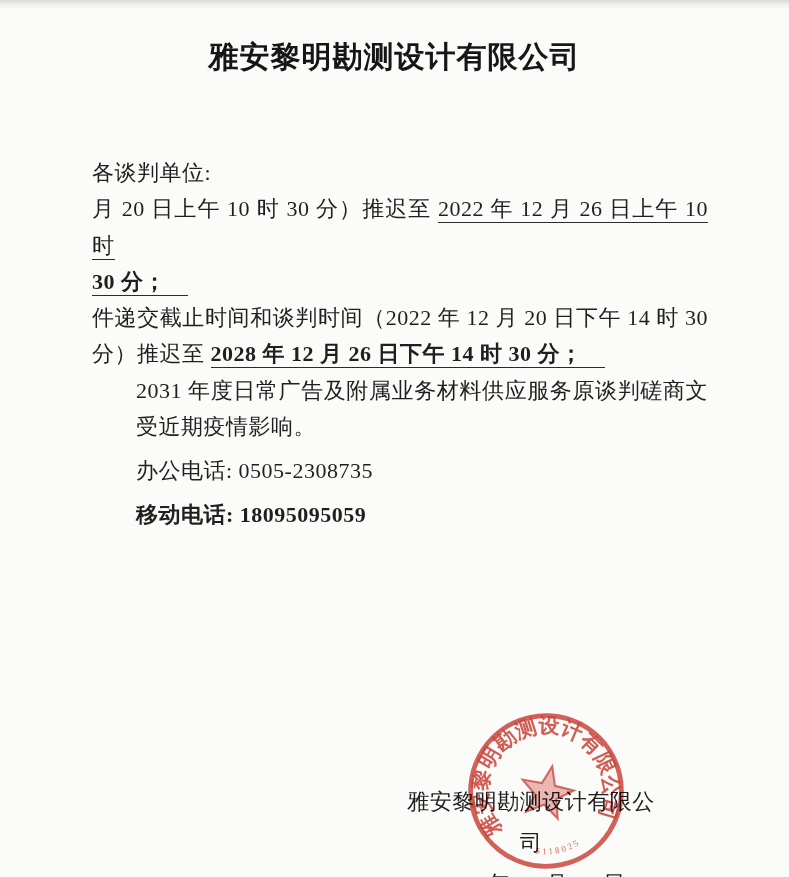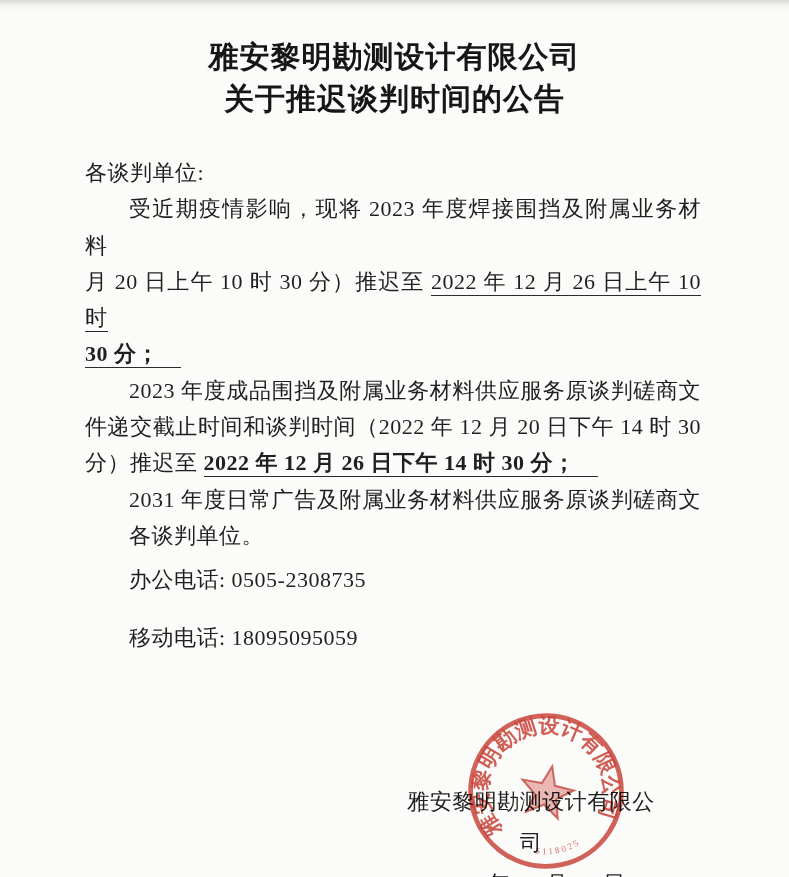--- a/index.html
+++ b/index.html
@@ -12,64 +12,61 @@
   .scan-strip{
     position:absolute;top:0;left:0;width:789px;height:10px;
     background:linear-gradient(180deg,#d8d8d6 0%,#efefed 45%,#fbfbf9 100%);
   }
   .title-block{
     position:absolute;top:36px;left:0;width:789px;text-align:center;
     font-family:"Liberation Sans","DejaVu Sans",sans-serif;
     font-weight:700;font-size:30px;line-height:42px;letter-spacing:1px;color:#161616;
   }
   .body-block{
-    position:absolute;top:155px;left:85px;width:616px;
+    position:absolute;top:155px;left:92px;width:616px;
     font-size:22px;line-height:36.3px;letter-spacing:0.5px;
   }
   .line{white-space:nowrap;}
   .line.full{white-space:normal;text-align:justify;text-align-last:justify;}
   .line.indent{text-indent:2em;}
   .u{border-bottom:1.5px solid #2b2b2b;padding-bottom:1px;}
   .u.tail{padding-right:22px;font-weight:bold;}
   .contact-block{margin-top:7px;}
   .contact-line{padding-left:2em;line-height:37px;white-space:nowrap;}
-  .contact-line.gap{margin-top:21px;}
+  .contact-line.gap{margin-top:7px;font-weight:bold;}
   .signature-block{
     position:absolute;top:781px;left:399px;width:264px;
     text-align:center;font-size:22px;line-height:41px;letter-spacing:0.5px;
   }
   .seal{
     position:absolute;left:465px;top:710px;width:162px;height:162px;
     mix-blend-mode:multiply;opacity:0.92;pointer-events:none;
   }
   .seal svg{width:100%;height:100%;}
 </style>
 </head>
 <body>
 
 <div>
 
   <div class="scan-strip"></div>
 
   <div class="title-block">
     <div>雅安黎明勘测设计有限公司</div>
-    <div>关于推迟谈判时间的公告</div>
   </div>
 
   <div class="body-block">
     <div class="line">各谈判单位:</div>
     <div id="paragraphs">
-        <div class="line full indent"><span>受近期疫情影响，现将 2023 年度焊接围挡及附属业务材料</span></div>
         <div class="line full"><span>月 20 日上午 10 时 30 分）推迟至 </span><span class="u">2022 年 12 月 26 日上午 10 时</span></div>
         <div class="line"><span class="u tail">30 分；</span></div>
-        <div class="line full indent"><span>2023 年度成品围挡及附属业务材料供应服务原谈判磋商文</span></div>
         <div class="line full"><span>件递交截止时间和谈判时间（2022 年 12 月 20 日下午 14 时 30</span></div>
-        <div class="line"><span>分）推迟至 </span><span class="u tail">2022 年 12 月 26 日下午 14 时 30 分；</span></div>
+        <div class="line"><span>分）推迟至 </span><span class="u tail">2028 年 12 月 26 日下午 14 时 30 分；</span></div>
         <div class="line full indent"><span>2031 年度日常广告及附属业务材料供应服务原谈判磋商文</span></div>
-        <div class="line indent"><span>各谈判单位。</span></div>
+        <div class="line indent"><span>受近期疫情影响。</span></div>
       </div>
     <div class="contact-block" id="contact">
         <div class="contact-line">办公电话: 0505-2308735</div>
         <div class="contact-line gap">移动电话: 18095095059</div>
       </div>
   </div>
 
   <div class="signature-block">
     <div>雅安黎明勘测设计有限公司</div>
     <div>2022 年 12 月 19 日</div>

